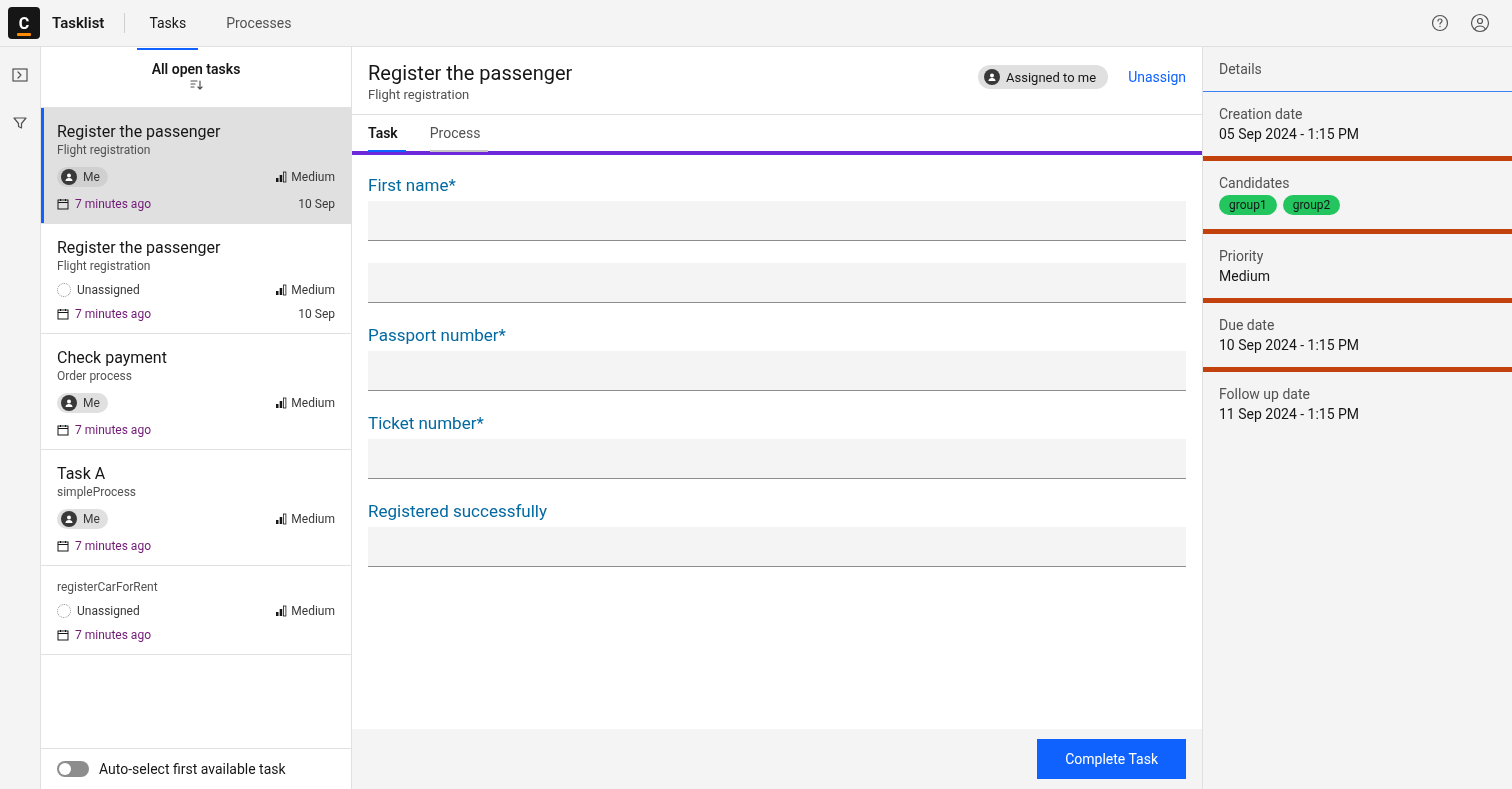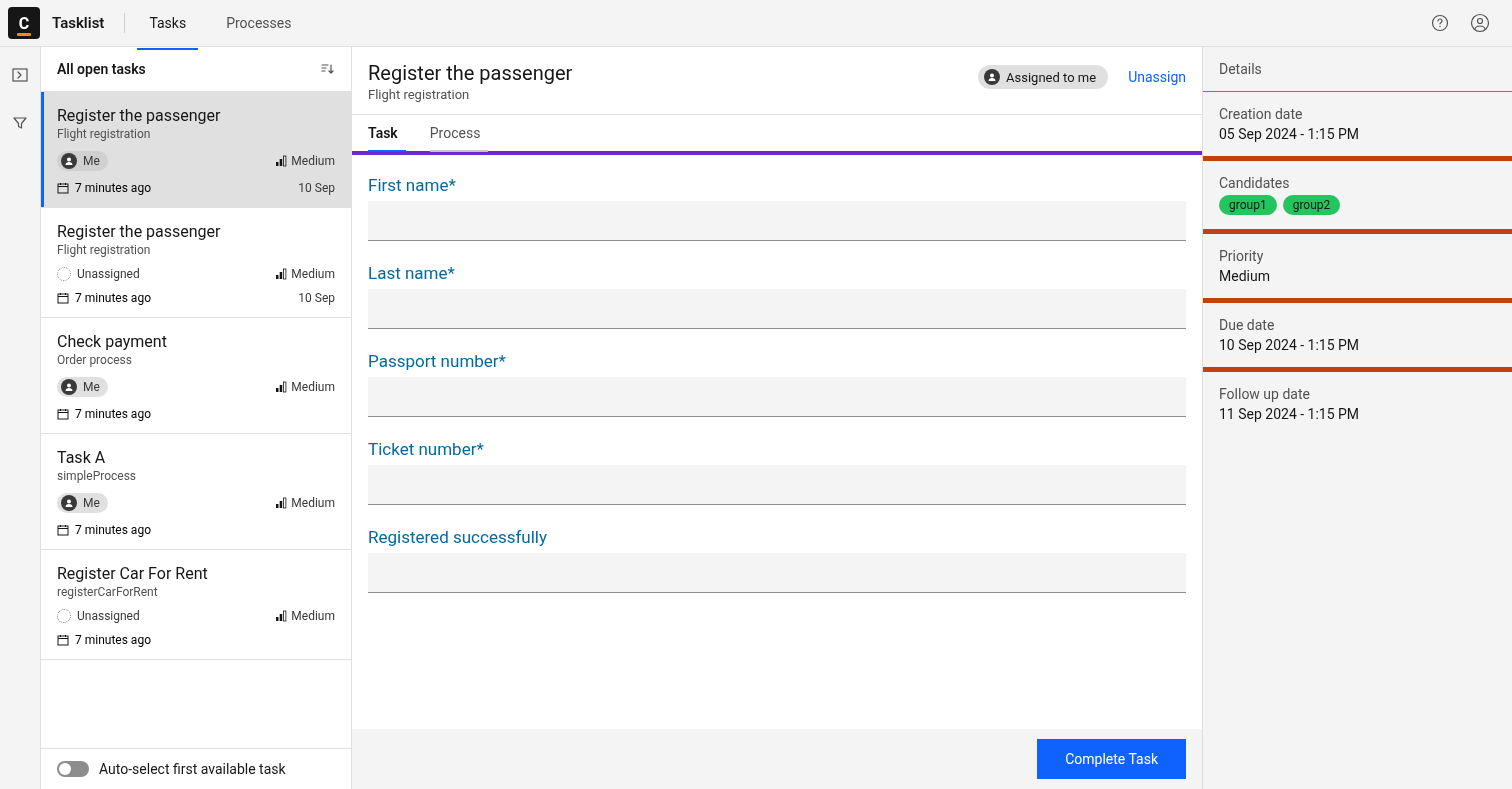--- a/index.html
+++ b/index.html
@@ -19,39 +19,39 @@
     
     
     .app { display: flex; height: calc(100vh - 47px); }
     
     
     .rail { width: 40px; background: #f4f4f4; display: flex; flex-direction: column; align-items: center; padding-top: 16px; gap: 24px; }
     .rail-icon { width: 24px; height: 24px; display: flex; align-items: center; justify-content: center; color: #525252; cursor: pointer; }
     
     
     .tasklist { width: 312px; background: #fff; border-left: 1px solid #e0e0e0; border-right: 1px solid #e0e0e0; display: flex; flex-direction: column; }
-    .tasklist-header { display: flex; align-items: center; justify-content: space-between; padding: 14px 16px; border-bottom: 1px solid #e0e0e0; }
+    .tasklist-header { display: flex; align-items: center; justify-content: center; padding: 14px 16px; border-bottom: 1px solid #e0e0e0; flex-direction: column; }
     .tasklist-title { font-weight: 600; font-size: 14px; }
     .sort-icon { cursor: pointer; color: #525252; }
     
     .tasklist-body { flex: 1; overflow-y: auto; }
     .task-item { padding: 14px 16px 12px; border-bottom: 1px solid #e0e0e0; cursor: pointer; position: relative; }
     .task-item.active { background: #e0e0e0; }
     .task-item.active::before { content: ""; position: absolute; left: 0; top: 0; bottom: 0; width: 3px; background: #0f62fe; }
     .task-title { font-size: 16px; font-weight: 400; margin-bottom: 2px; }
     .task-sub { font-size: 12px; color: #525252; margin-bottom: 10px; }
     .task-row { display: flex; justify-content: space-between; align-items: center; margin-bottom: 10px; }
     .task-row:last-child { margin-bottom: 0; }
     .assignee { display: inline-flex; align-items: center; gap: 6px; font-size: 12px; color: #393939; }
     .assignee.pill { background: #e0e0e0; border-radius: 12px; padding: 2px 8px 2px 4px; }
     .task-item.active .assignee.pill { background: #d0d0d0; }
     .assignee-icon-circle { width: 16px; height: 16px; border-radius: 50%; background: #393939; display: flex; align-items: center; justify-content: center; color: #fff; }
     .assignee-icon-dotted { width: 14px; height: 14px; border-radius: 50%; border: 1.5px dotted #8d8d8d; }
     .priority { display: inline-flex; align-items: center; gap: 4px; font-size: 12px; color: #393939; }
-    .time { display: inline-flex; align-items: center; gap: 6px; font-size: 12px; color: #000000; text-align: right; }
+    .time { display: inline-flex; align-items: center; gap: 6px; font-size: 12px; color: #701a75; text-align: right; }
     .date-val { font-size: 12px; color: #393939; }
     
     .autoselect { border-top: 1px solid #e0e0e0; padding: 12px 16px; display: flex; align-items: center; gap: 10px; }
     .toggle { width: 32px; height: 16px; border-radius: 10px; background: #8d8d8d; position: relative; cursor: pointer; }
     .toggle::after { content: ""; position: absolute; left: 2px; top: 2px; width: 12px; height: 12px; border-radius: 50%; background: #fff; }
     .autoselect-label { font-size: 14px; }
     
     
     .main { flex: 1; background: #fff; display: flex; flex-direction: column; overflow: hidden; }
     .main-header { display: flex; align-items: flex-start; justify-content: space-between; padding: 14px 16px 12px; border-bottom: 1px solid #e0e0e0; }
@@ -264,21 +264,20 @@
             <svg width="12" height="12" viewBox="0 0 12 12" fill="none">
                 <rect x="1" y="2" width="10" height="9" stroke="#161616" stroke-width="1"></rect>
                 <path d="M1 4.5h10M3.5 1v2M8.5 1v2" stroke="#161616" stroke-width="1"></path>
               </svg>
             <span>7 minutes ago</span>
           </span>
         </div>
       </div>
 
       <div class="task-item">
-        <div class="task-title">Register Car For Rent</div>
         <div class="task-sub">registerCarForRent</div>
         <div class="task-row">
           <span class="assignee">
             <span class="assignee-icon-dotted"></span>
             <span>Unassigned</span>
           </span>
           <span class="priority">
             <svg width="12" height="12" viewBox="0 0 12 12">
                 <rect x="1" y="7" width="2.5" height="4" fill="#161616"></rect>
                 <rect x="4.7" y="4" width="2.5" height="7" fill="#161616"></rect>
@@ -329,21 +328,20 @@
       <div class="main-tab active">Task</div>
       <div class="main-tab inactive">Process</div>
     </div>
 
     <div class="form">
       <div class="field">
         <label class="field-label">First name*</label>
         <input class="field-input" style="">
       </div>
       <div class="field">
-        <label class="field-label">Last name*</label>
         <input class="field-input" style="">
       </div>
       <div class="field">
         <label class="field-label">Passport number*</label>
         <input class="field-input" style="">
       </div>
       <div class="field">
         <label class="field-label">Ticket number*</label>
         <input class="field-input" style="">
       </div>

